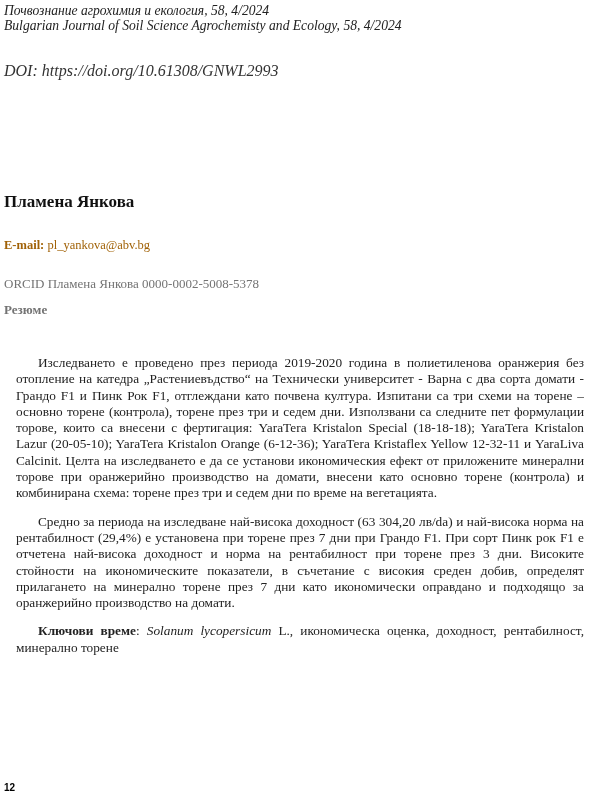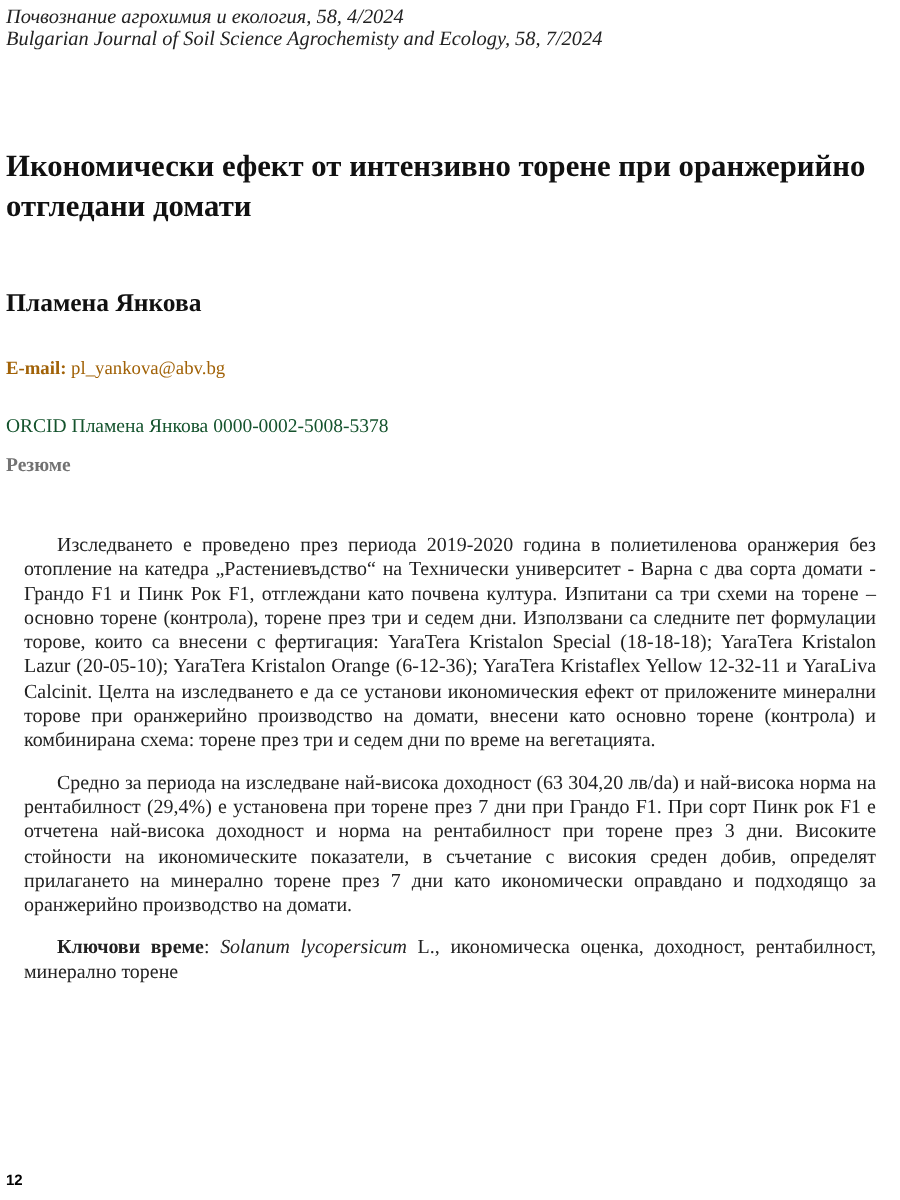--- a/index.html
+++ b/index.html
@@ -6,37 +6,37 @@
   body { width: 600px; height: 800px; position: relative; overflow: hidden;
          font-family: "Liberation Serif", "DejaVu Serif", serif; color: #1a1a1a; }
   .page { position: absolute; left: 0; top: 0; width: 600px; height: 800px; border-radius: 15px; }
   .hdr { position: absolute; left: 4px; font-style: italic; font-size: 13.6px; line-height: 15px; color: #222; white-space: nowrap; }
   .doi { position: absolute; left: 4px; top: 62px; font-style: italic; font-size: 16px; color: #333; white-space: nowrap; }
   .title { position: absolute; left: 4px; top: 98px; width: 592px; font-weight: bold; font-size: 20.5px; line-height: 27px; color: #111; }
   .author { position: absolute; left: 4px; top: 192px; font-weight: bold; font-size: 17px; color: #111; }
   .affil { position: absolute; left: 4px; top: 221px; font-style: italic; font-size: 12px; color: #222; white-space: nowrap; }
   .email { position: absolute; left: 4px; top: 238px; font-size: 12.5px; color: #a16207; white-space: nowrap; }
   .email b { font-weight: bold; }
-  .orcid { position: absolute; left: 4px; top: 276px; font-size: 13px; color: #14532d; white-space: nowrap; }
+  .orcid { position: absolute; left: 4px; top: 276px; font-size: 13px; color: #737373; white-space: nowrap; }
   .rez { position: absolute; left: 4px; top: 302px; font-weight: bold; font-size: 13px; color: #737373; }
   .abstract { position: absolute; left: 4px; top: 343px; width: 592px; font-size: 13.3px; line-height: 16.3px; color: #222; text-align: justify; }
   .abstract p { margin: 12px; text-indent: 22px; }
   .kw b { font-weight: bold; }
   .kw i { font-style: italic; }
   .pnum { position: absolute; left: 4px; top: 782px; font-family: "Liberation Sans", "DejaVu Sans", sans-serif; font-weight: bold; font-size: 10px; color: #000000; }
 </style>
 </head>
 <body>
 
 <div class="page">
   <div class="hdr" style="top:3px;">Почвознание агрохимия и екология, 58, 4/2024</div>
-  <div class="hdr" style="top:18px;">Bulgarian Journal of Soil Science Agrochemisty and Ecology, 58, 7/2024</div>
+  <div class="hdr" style="top:18px;">Bulgarian Journal of Soil Science Agrochemisty and Ecology, 58, 4/2024</div>
 
+  <div class="doi">DOI: https://doi.org/10.61308/GNWL2993</div>
 
-  <div class="title">Икономически ефект от интензивно торене при оранжерийно отгледани домати</div>
 
   <div class="author">Пламена Янкова</div>
 
   <div class="email">
     <b>E-mail:</b>
     <span>pl_yankova@abv.bg</span>
   </div>
 
   <div class="orcid">ORCID Пламена Янкова 0000-0002-5008-5378</div>
 

